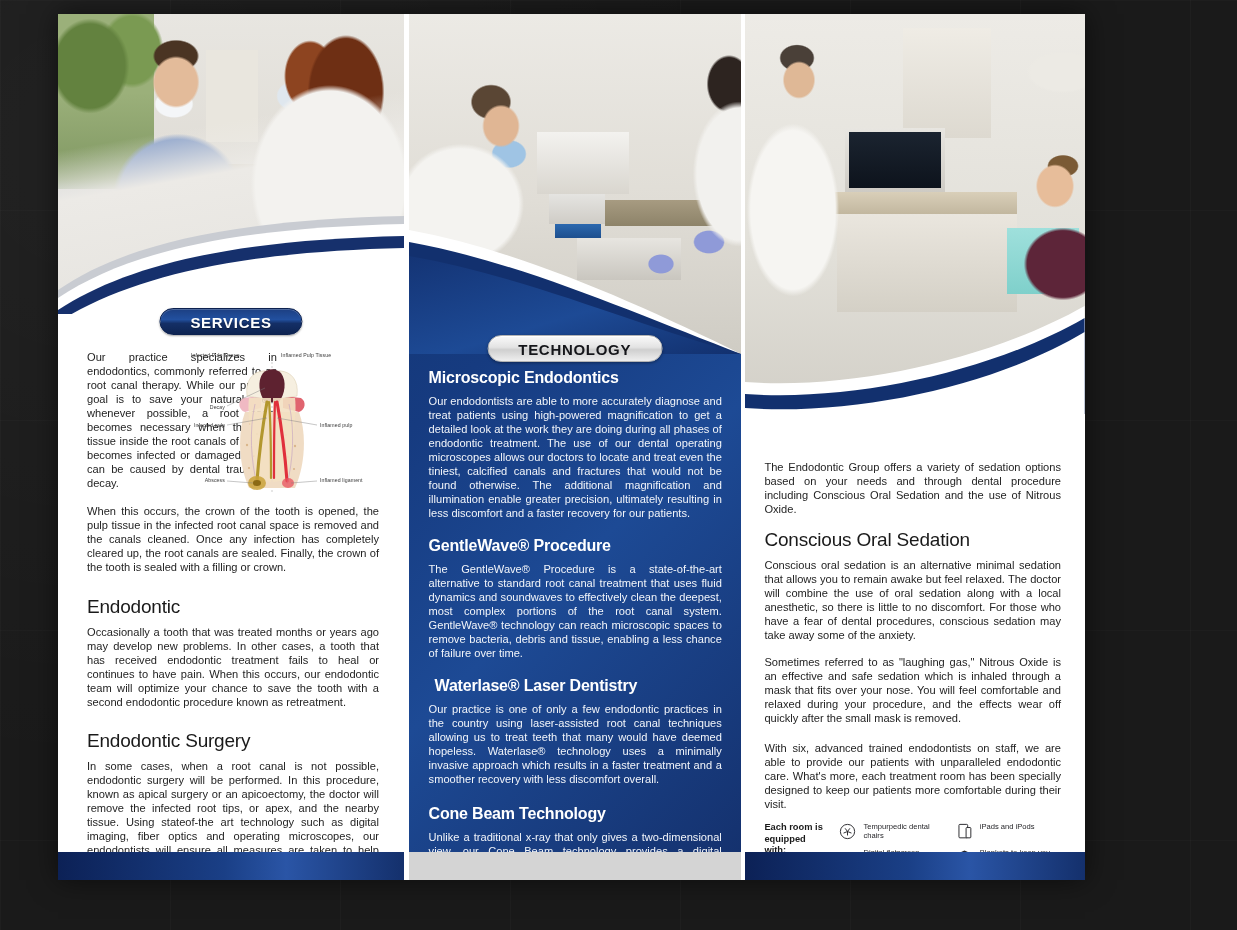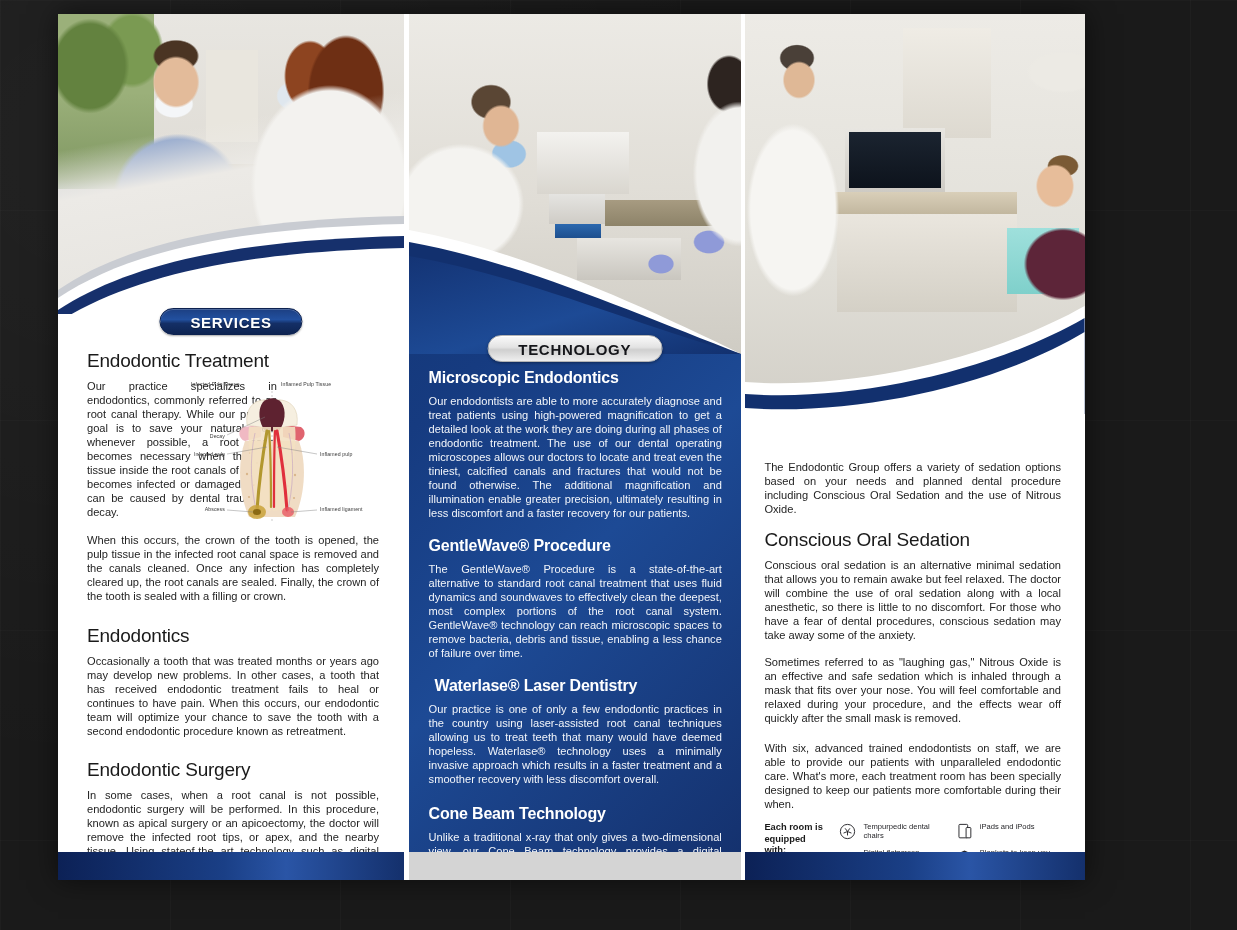--- a/index.html
+++ b/index.html
@@ -207,21 +207,20 @@
         <path d="M0,125 L0,104 C72,60 182,34 377,30 L377,125 Z" fill="#ffffff"></path>
         <path d="M0,125 L0,116 C74,72 184,46 377,42 L377,125 Z" fill="#16306c"></path>
         <path d="M0,125 L0,128 C78,84 188,58 377,54 L377,125 Z" fill="#ffffff"></path>
       </svg>
     </div>
 
     <div class="badge badge-blue" style="top:294px;">SERVICES</div>
 
     <div class="content pad-l" style="top:336px;">
 
-      <h2 class="sec">Endodontic Treatment</h2>
 
       <div style="position:relative; min-height:150px;">
 
         <div class="tooth-wrap">
           <div class="tooth-lbl" style="left:4px;  top:2px;">Infected Pulp Tissue</div>
           <div class="tooth-lbl" style="left:94px; top:2px;">Inflamed Pulp Tissue</div>
 
           <div class="tooth-lbl l" style="left:0;  top:54px; width:38px;">Decay</div>
           <div class="tooth-lbl l" style="left:0;  top:72px; width:38px;">Infected pulp</div>
           <div class="tooth-lbl l" style="left:0;  top:127px;width:38px;">Abscess</div>
@@ -280,21 +279,21 @@
               <line x1="130" y1="75" x2="90" y2="68"></line>
               <line x1="130" y1="131" x2="104" y2="133"></line>
             </g>
           </svg>
         </div>
         <p class="body" style="width:190px;">Our practice specializes in endodontics, commonly referred to as root canal therapy. While our primary goal is to save your natural teeth whenever possible, a root canal becomes necessary when the pulp tissue inside the root canals of a tooth becomes infected or damaged, which can be caused by dental trauma or decay.</p>
       </div>
 
       <p class="body" style="margin-top:4px;">When this occurs, the crown of the tooth is opened, the pulp tissue in the infected root canal space is removed and the canals cleaned. Once any infection has completely cleared up, the root canals are sealed. Finally, the crown of the tooth is sealed with a filling or crown.</p>
 
-      <h2 class="sec" style="margin-top:22px;">Endodontics</h2>
+      <h2 class="sec" style="margin-top:22px;">Endodontic</h2>
       <p class="body">Occasionally a tooth that was treated months or years ago may develop new problems. In other cases, a tooth that has received endodontic treatment fails to heal or continues to have pain. When this occurs, our endodontic team will  optimize your chance to save the tooth with a second endodontic procedure known as retreatment.</p>
 
       <h2 class="sec" style="margin-top:21px;">Endodontic Surgery</h2>
       <p class="body">In some cases, when a root canal is not possible, endodontic surgery will be performed. In this procedure, known as apical surgery or an apicoectomy, the doctor will remove the infected root tips, or apex, and the nearby tissue. Using stateof-the art technology such as digital imaging, fiber optics and operating microscopes, our endodontists will ensure all measures are taken to help preserve your tooth.</p>
     </div>
 
     <div class="footbar foot-blue"></div>
   </div>
 
   <div class="gap"></div>
@@ -344,31 +343,31 @@
       <div class="ph ph-right"></div>
       <svg class="swoosh" style="top:272px;height:130px;" viewBox="0 0 370 130" preserveAspectRatio="none">
         <path d="M0,130 L0,96 C120,104 270,72 370,20 L370,130 Z" fill="#ffffff"></path>
         <path d="M0,130 L0,108 C122,116 272,84 370,32 L370,130 Z" fill="#12306e"></path>
         <path d="M0,130 L0,122 C126,130 276,98 370,46 L370,130 Z" fill="#ffffff"></path>
       </svg>
     </div>
 
 
     <div class="content pad-r" style="top:446px;">
-      <p class="body">The Endodontic Group offers a variety of sedation options based on your needs and planned dental procedure including Conscious Oral Sedation and the use of Nitrous Oxide.</p>
+      <p class="body">The Endodontic Group offers a variety of sedation options based on your needs and through dental procedure including Conscious Oral Sedation and the use of Nitrous Oxide.</p>
 
       <h2 class="sec" style="margin-top:2px;">Conscious Oral Sedation</h2>
       <p class="body">Conscious oral sedation is an alternative minimal sedation that allows you to remain awake but feel relaxed. The doctor will combine the use of oral sedation along with a local anesthetic, so there is little to no discomfort. For those who have a fear of dental procedures, conscious sedation may take away some of the anxiety.</p>
 
       <p class="body">Sometimes referred to as "laughing gas," Nitrous Oxide is an effective and safe sedation which is inhaled through a mask that fits over your nose. You will feel comfortable and relaxed during your procedure, and the effects wear off quickly after the small mask is removed.</p>
     </div>
 
 
     <div class="content pad-r" style="top:727px;">
-      <p class="body" style="margin-bottom:4px;">With six, advanced trained endodontists on staff, we are able to provide our patients with unparalleled endodontic care. What's more, each treatment room has been specially designed to keep our patients more comfortable during their when.</p>
+      <p class="body" style="margin-bottom:4px;">With six, advanced trained endodontists on staff, we are able to provide our patients with unparalleled endodontic care. What's more, each treatment room has been specially designed to keep our patients more comfortable during their visit.</p>
 
       <div class="equip">
         <div class="equip-lead">Each room is equipped with:</div>
 
         <div class="equip-grid">
           <div class="equip-item">
             <span class="equip-ico">
               <svg viewBox="0 0 24 24" width="19" height="19" fill="none" stroke="#26262a" stroke-width="1.2">
                 <circle cx="12" cy="12" r="9"></circle>
                 <path d="M9 8 L12 12 L15 8 M7 14 L12 12 L17 14 M12 12 L12 17"></path>

